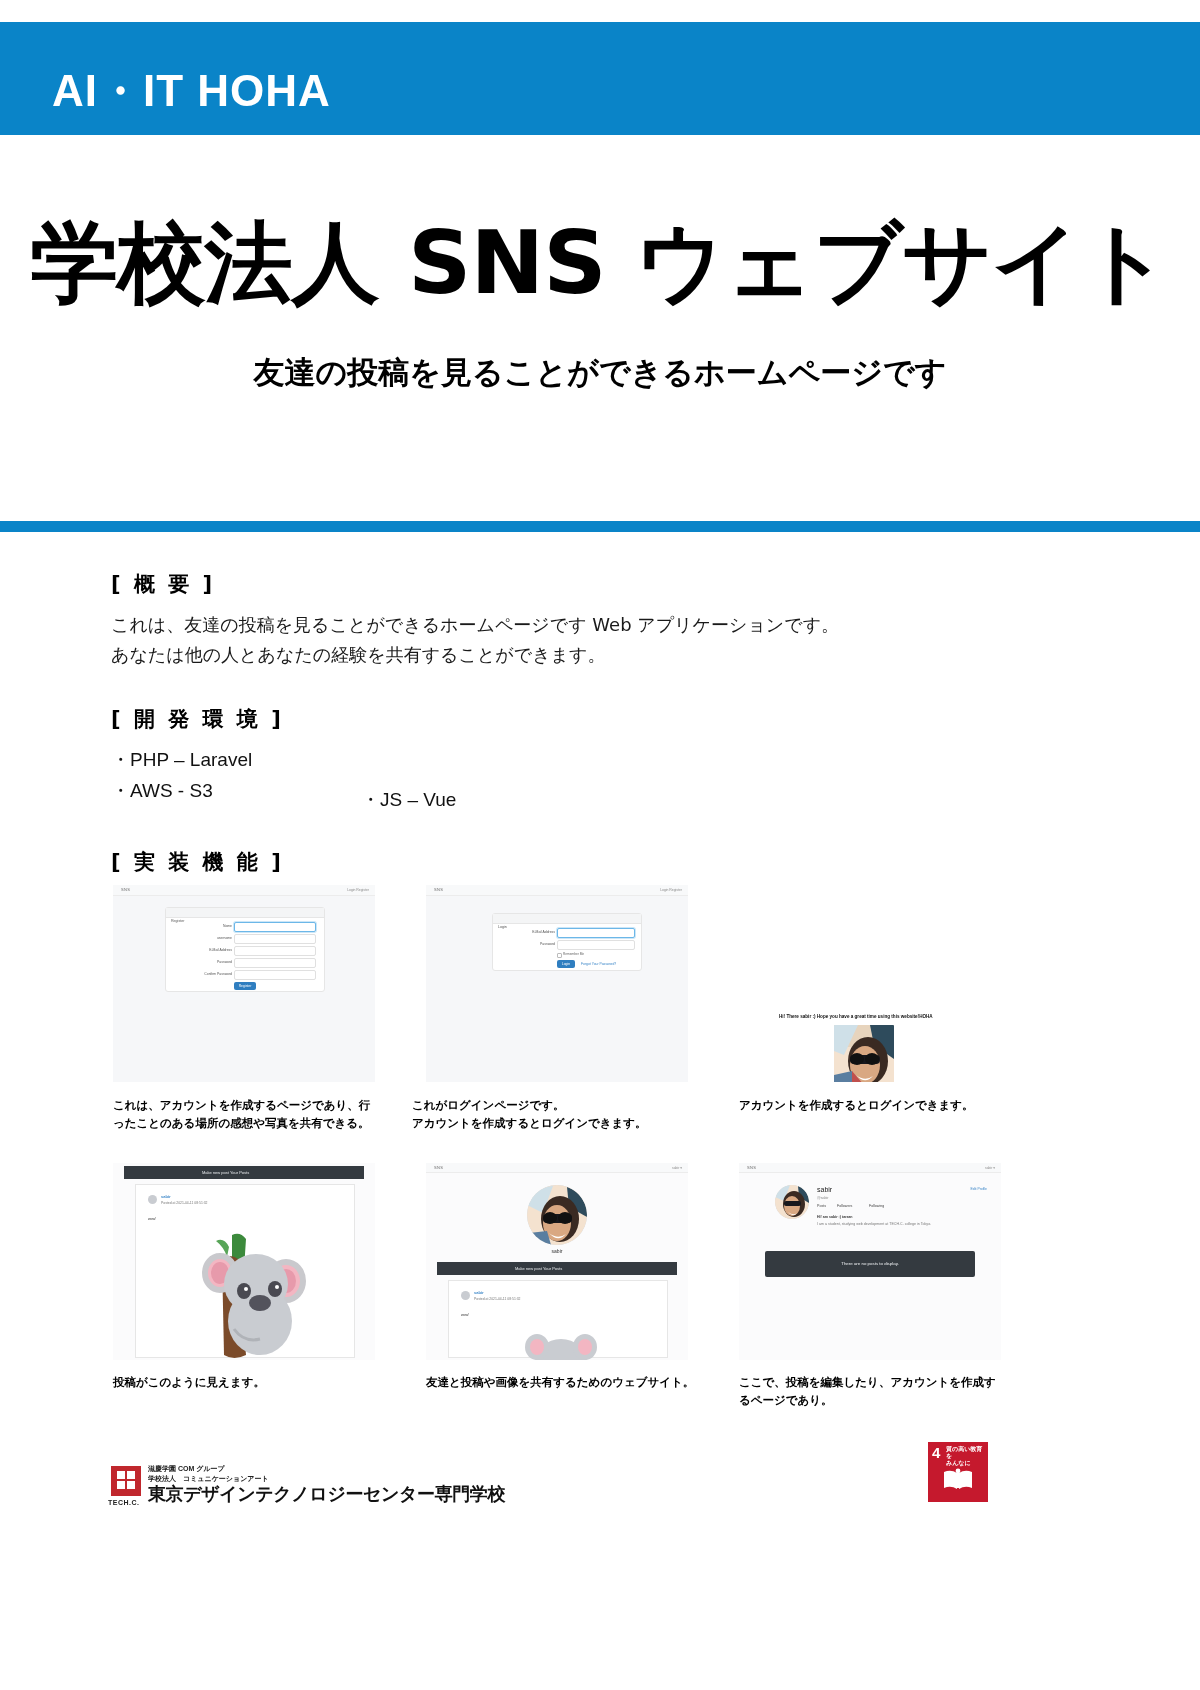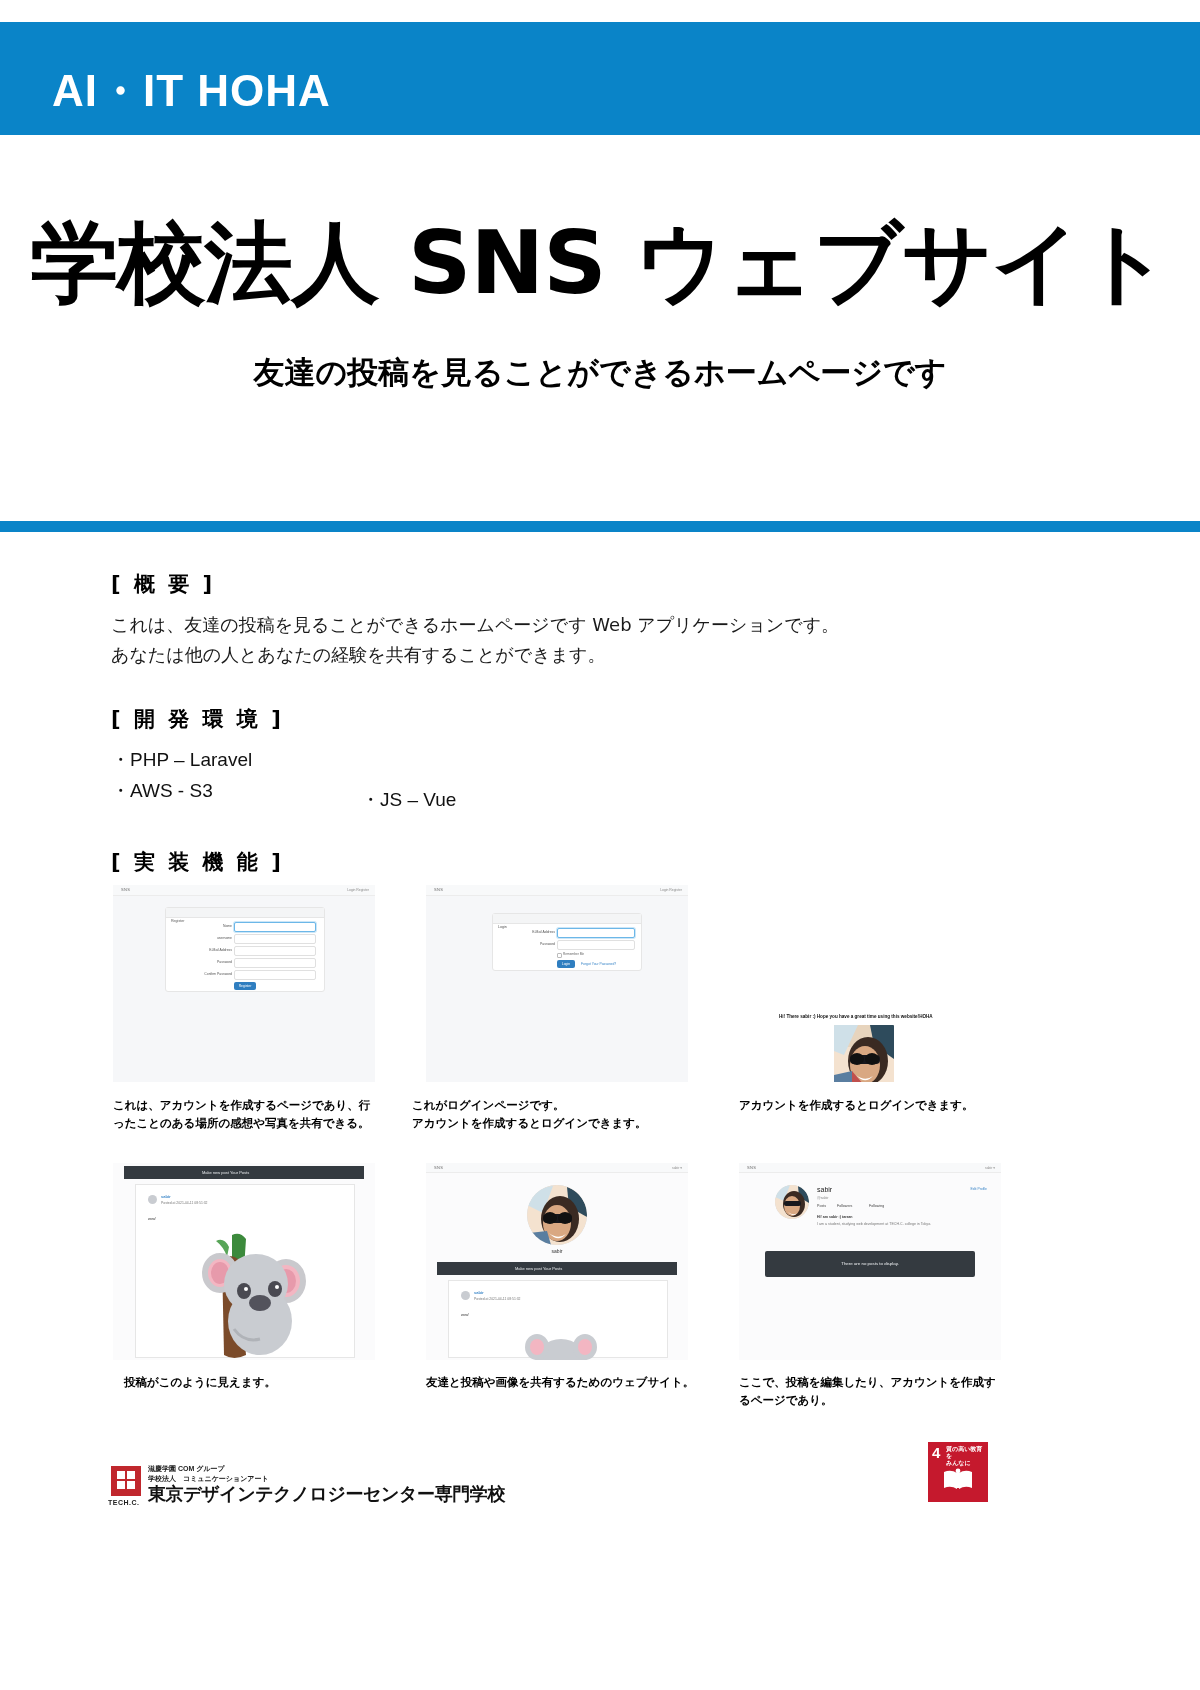--- a/index.html
+++ b/index.html
@@ -252,21 +252,21 @@
         <ellipse cx="70" cy="62" rx="7" ry="8" fill="#4a4a52"></ellipse>
         <circle cx="72" cy="60" r="2" fill="#fff"></circle>
         <ellipse cx="101" cy="60" rx="7" ry="8" fill="#4a4a52"></ellipse>
         <circle cx="103" cy="58" r="2" fill="#fff"></circle>
         <ellipse cx="86" cy="74" rx="11" ry="8" fill="#53535c"></ellipse>
         <path d="M60 100 q10 14 26 10" stroke="#b0b3b8" stroke-width="3" fill="none"></path>
       </svg>
     </div>
   </div>
 </div>
-<div class="cap" style="left:124px;top:1374px;width:262px">投稿がこのように見えます。</div>
+<div class="cap" style="left:113px;top:1374px;width:262px">投稿がこのように見えます。</div>
 
 <div class="shot" style="left:426px;top:1163px;width:262px;height:197px;background:#fbfbfc">
   <div class="m-nav" style="height:9px">
     <div class="m-brand">SNS</div>
     <div class="m-navright">sabir  ▾</div>
   </div>
   <div class="pr-avatar" style="left:101px;top:22px;width:60px;height:60px">
     <svg width="60" height="60" viewBox="0 0 60 60">
       <circle cx="30" cy="30" r="30" fill="#f4e2cf"></circle>
       <path d="M0 20 A30 30 0 0 1 26 1 L16 28 Z" fill="#cfe0e8"></path>

